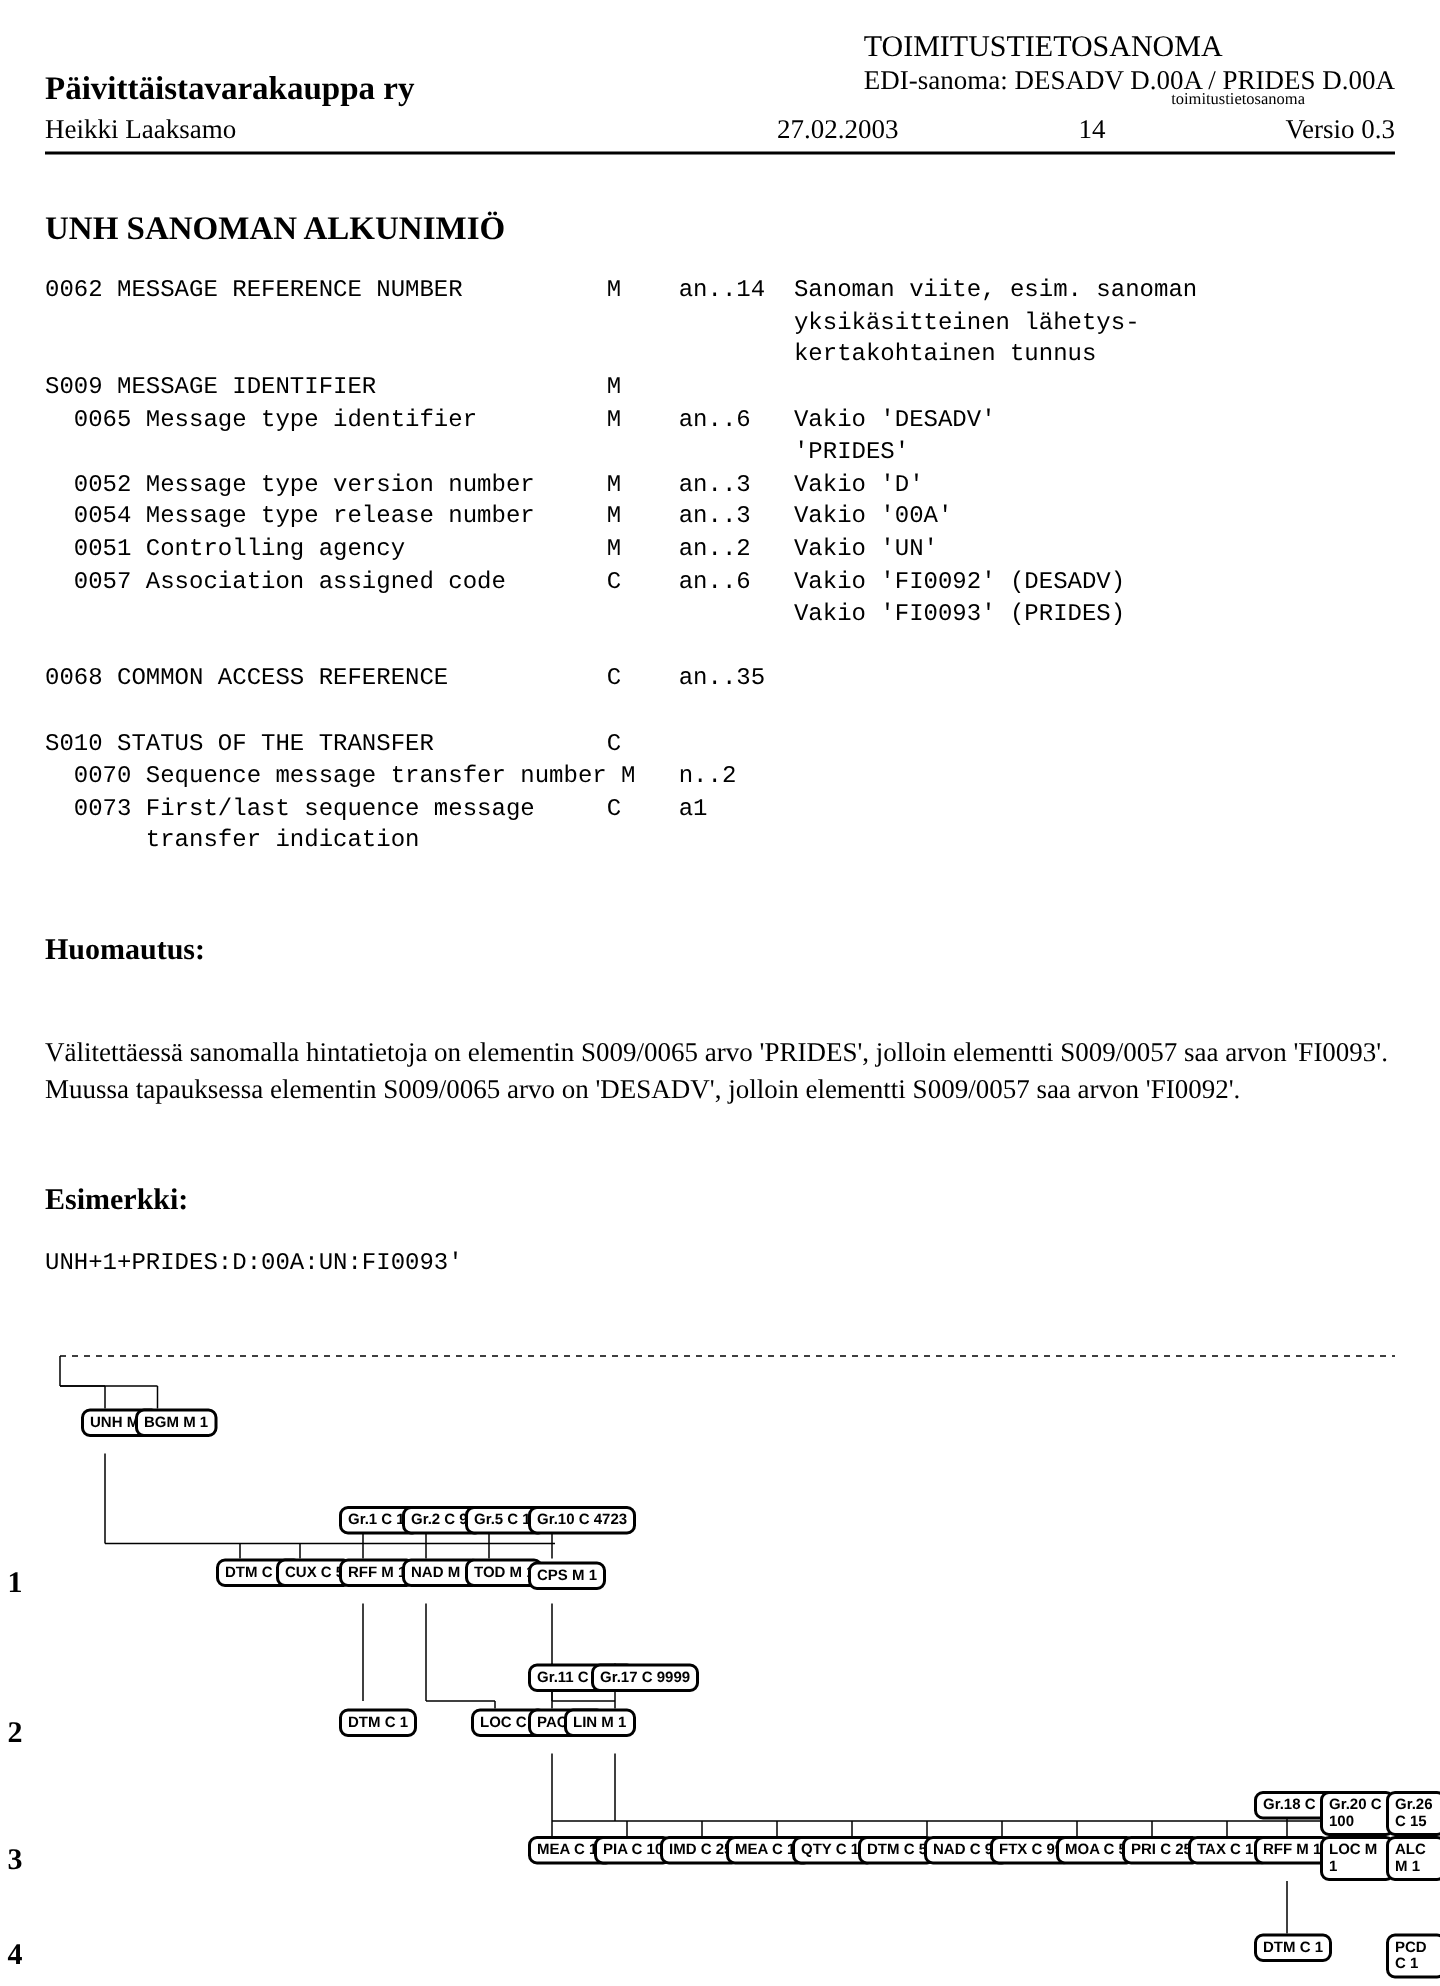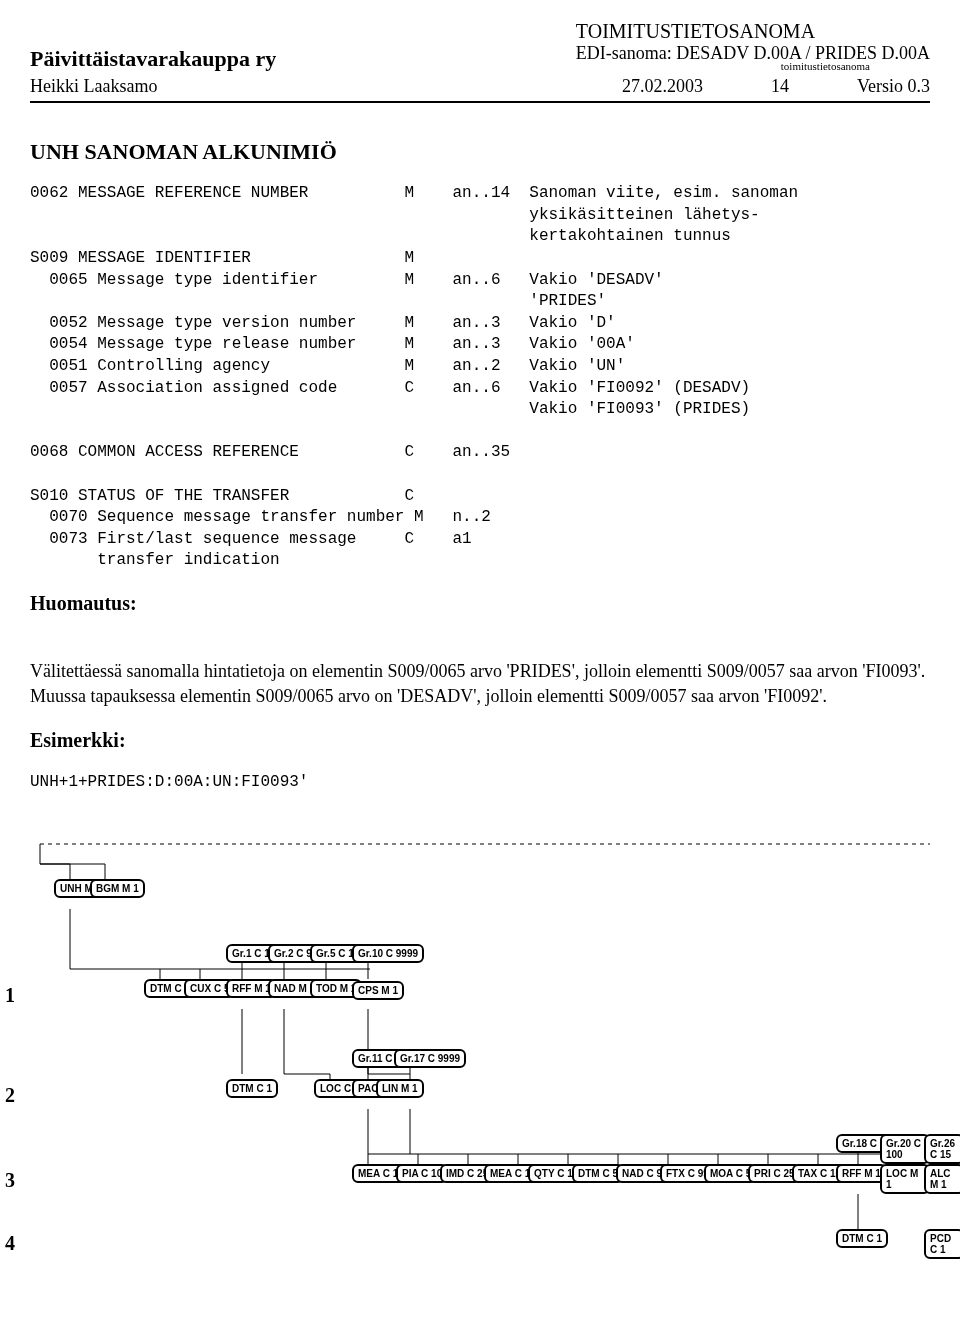--- a/index.html
+++ b/index.html
@@ -19,25 +19,25 @@
   .header-left { font-size: 22px; font-weight: bold; }
   .header-right { font-size: 20px; }
   .meta-row {
     display: flex;
     justify-content: space-between;
     font-size: 18px;
     border-bottom: 2px solid #000;
     padding-bottom: 4px;
     margin-top: 4px;
   }
-  .meta-right { display:flex; gap: 68px; }
+  .meta-right { display:flex; gap: 120px; }
   .tiny { font-size: 11px; text-align: right; margin-right: 60px; margin-top: -4px; }
   h2 { font-size: 22px; margin-top: 36px; }
   .mono { font-family: "Courier New", monospace; font-size: 16px; white-space: pre; line-height: 1.35; }
-  h3 { font-size: 20px; margin-top: 20px; }
+  h3 { font-size: 20px; margin-top: 50px; }
   p.body { font-size: 18px; line-height: 1.4; margin-top: 44px; }
   .diagram { margin-top: 40px; position: relative; height: 420px; font-family: Arial, sans-serif; }
   .node {
     position: absolute;
     border: 2px solid #000;
     border-radius: 6px;
     background: #fff;
     padding: 2px 4px;
     font-size: 10px;
     font-weight: bold;
@@ -179,21 +179,21 @@
   <div class="node" style="left:60px; top:45px">BGM
 M  1</div>
 
   <div class="node grp" style="left:196px; top:110px">Gr.1
 C 10</div>
   <div class="node grp" style="left:238px; top:110px">Gr.2
 C 99</div>
   <div class="node grp" style="left:280px; top:110px">Gr.5
 C  10</div>
   <div class="node grp" style="left:322px; top:110px">Gr.10
-C  9999</div>
+C  4723</div>
 
   <div class="node" style="left:114px; top:145px">DTM
 C  10</div>
   <div class="node" style="left:154px; top:145px">CUX
 C  5</div>
   <div class="node" style="left:196px; top:145px">RFF
 M  1</div>
   <div class="node" style="left:238px; top:145px">NAD
 M  1</div>
   <div class="node" style="left:280px; top:145px">TOD

